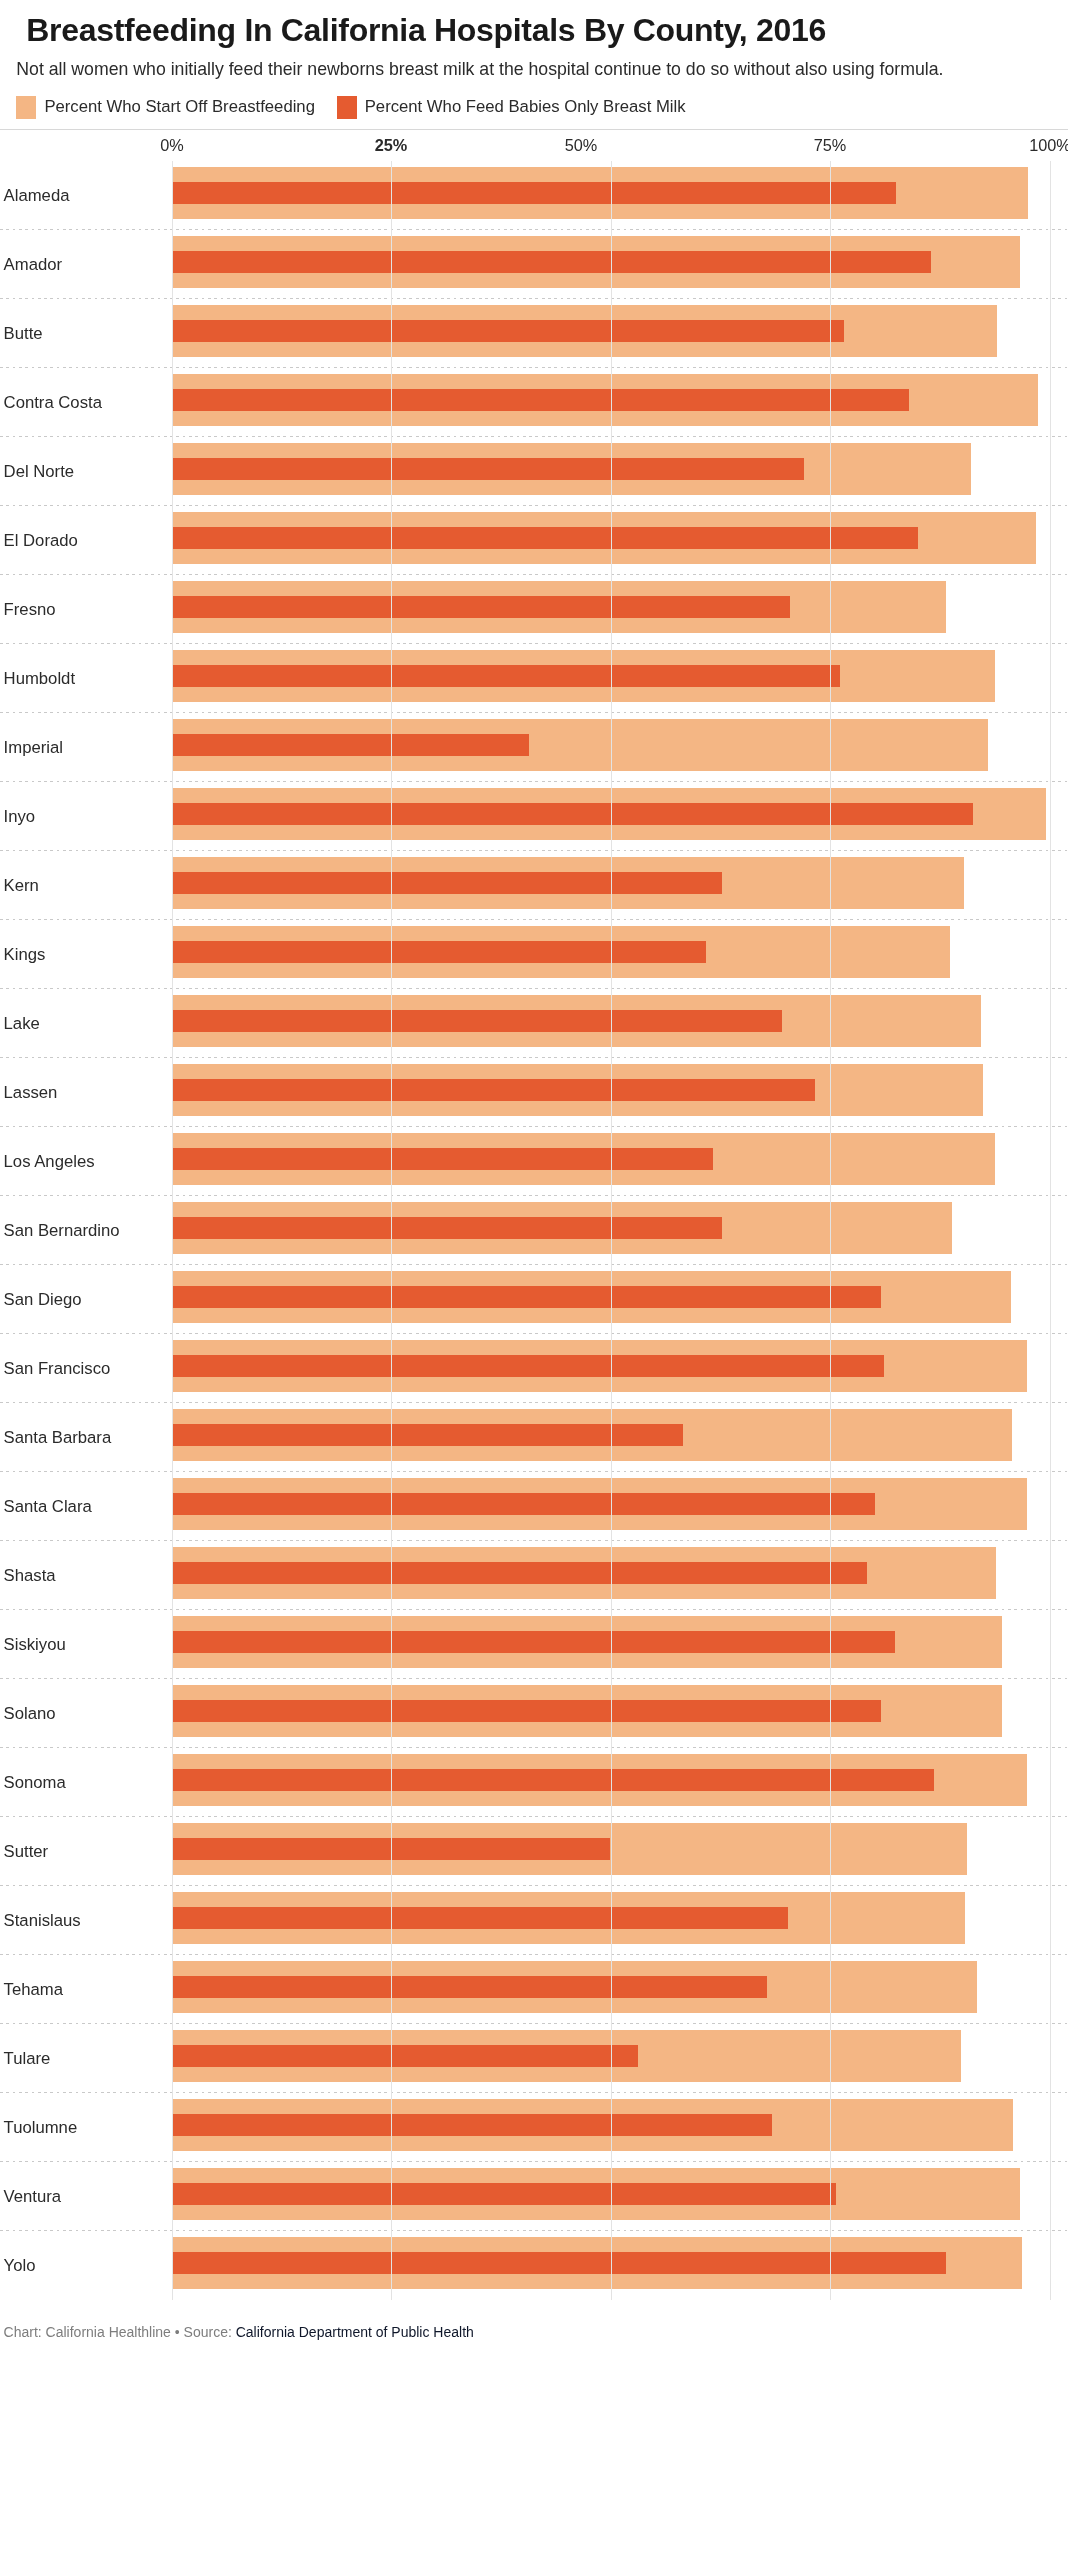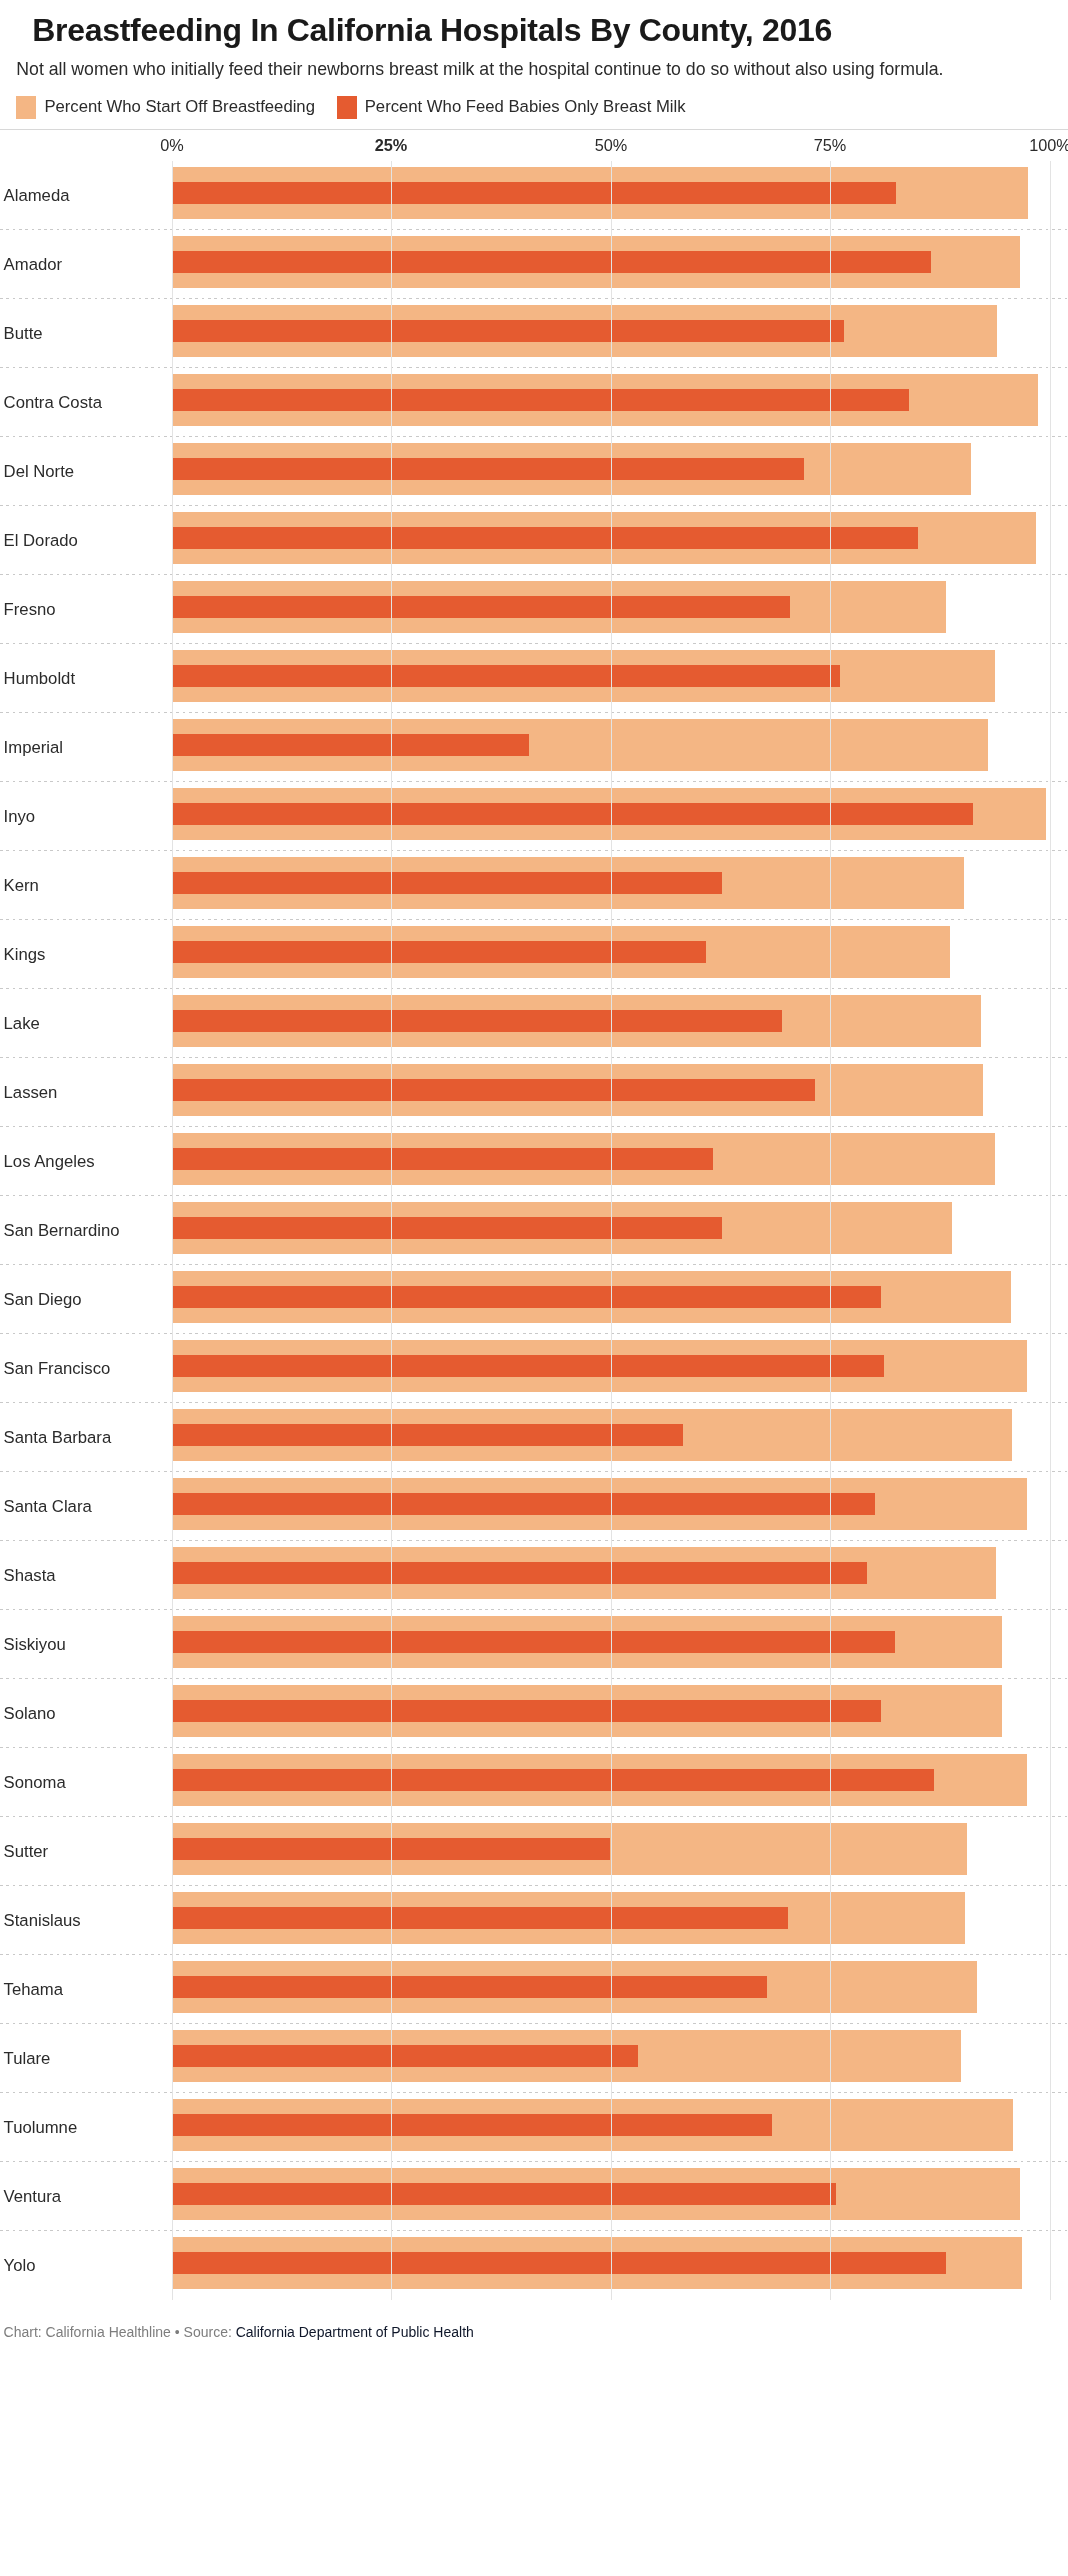--- a/index.html
+++ b/index.html
@@ -18,21 +18,21 @@
   }
 
   
   .header { padding: 12.7px 16.3px 0 16.3px; }
   .chart-title {
     font-size: 32px;
     font-weight: bold;
     color: #1a1a1a;
     letter-spacing: -0.3px;
     line-height: 1.12;
-    margin: 0 0 9px 16px;
+    margin: 0 0 9px 10px;
   }
   .chart-subtitle {
     font-size: 17.7px;
     color: #2b2b2b;
     line-height: 1.35;
     max-width: 1014px;
     margin: 0 0 14.5px 0;
   }
 
   
@@ -156,21 +156,21 @@
           <span class="legend-swatch" style="background: rgb(229, 91, 48);"></span>
           <span class="legend-label">Percent Who Feed Babies Only Breast Milk</span>
         </div>
       </div>
   </div>
 
   <div class="plot">
     <div class="axis-row" id="axis">
         <span class="axis-tick" style="left: 172px;">0%</span>
         <span class="axis-tick" style="left: 391px; font-weight: bold;">25%</span>
-        <span class="axis-tick" style="left: 611px;">50%</span>
+        <span class="axis-tick" style="left: 581px;">50%</span>
         <span class="axis-tick" style="left: 830px;">75%</span>
         <span class="axis-tick" style="left: 1050px;">100%</span>
       </div>
     <div class="rows" id="rows">
       <div class="grid-overlay" id="grid">
           <div class="grid-line" style="left: 172px;"></div>
           <div class="grid-line" style="left: 391px;"></div>
           <div class="grid-line" style="left: 611px;"></div>
           <div class="grid-line" style="left: 830px;"></div>
           <div class="grid-line" style="left: 1050px;"></div>

